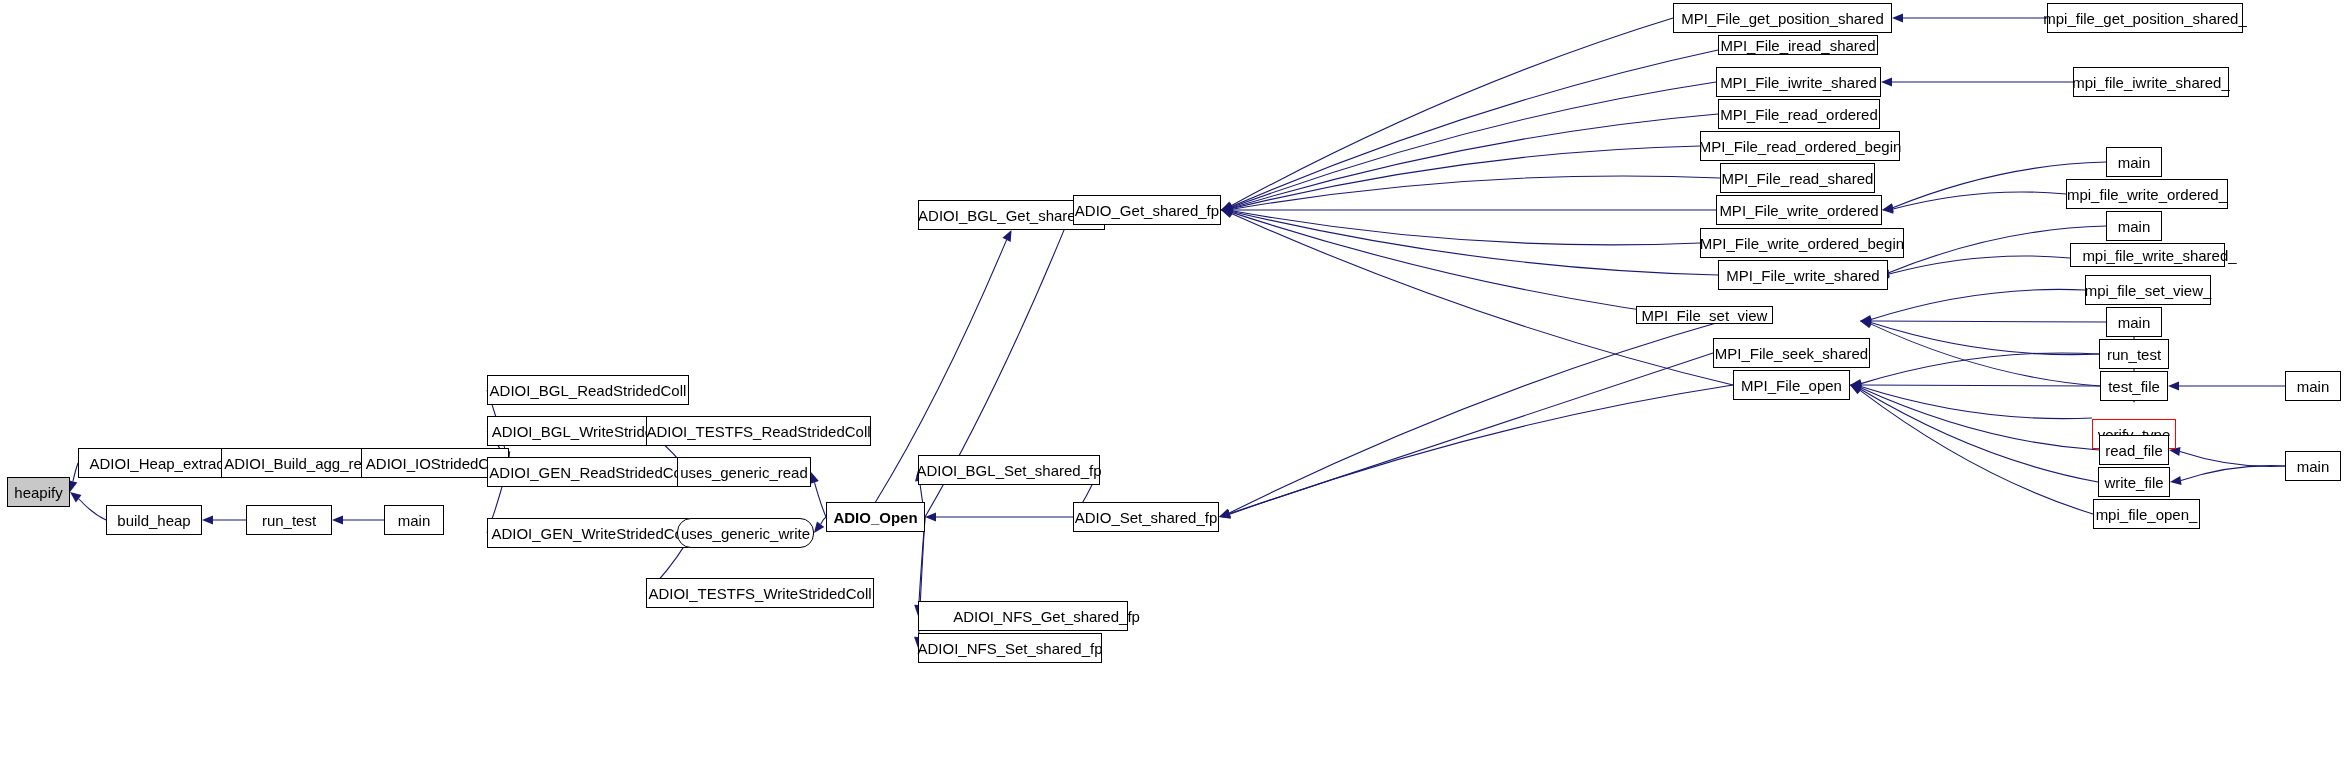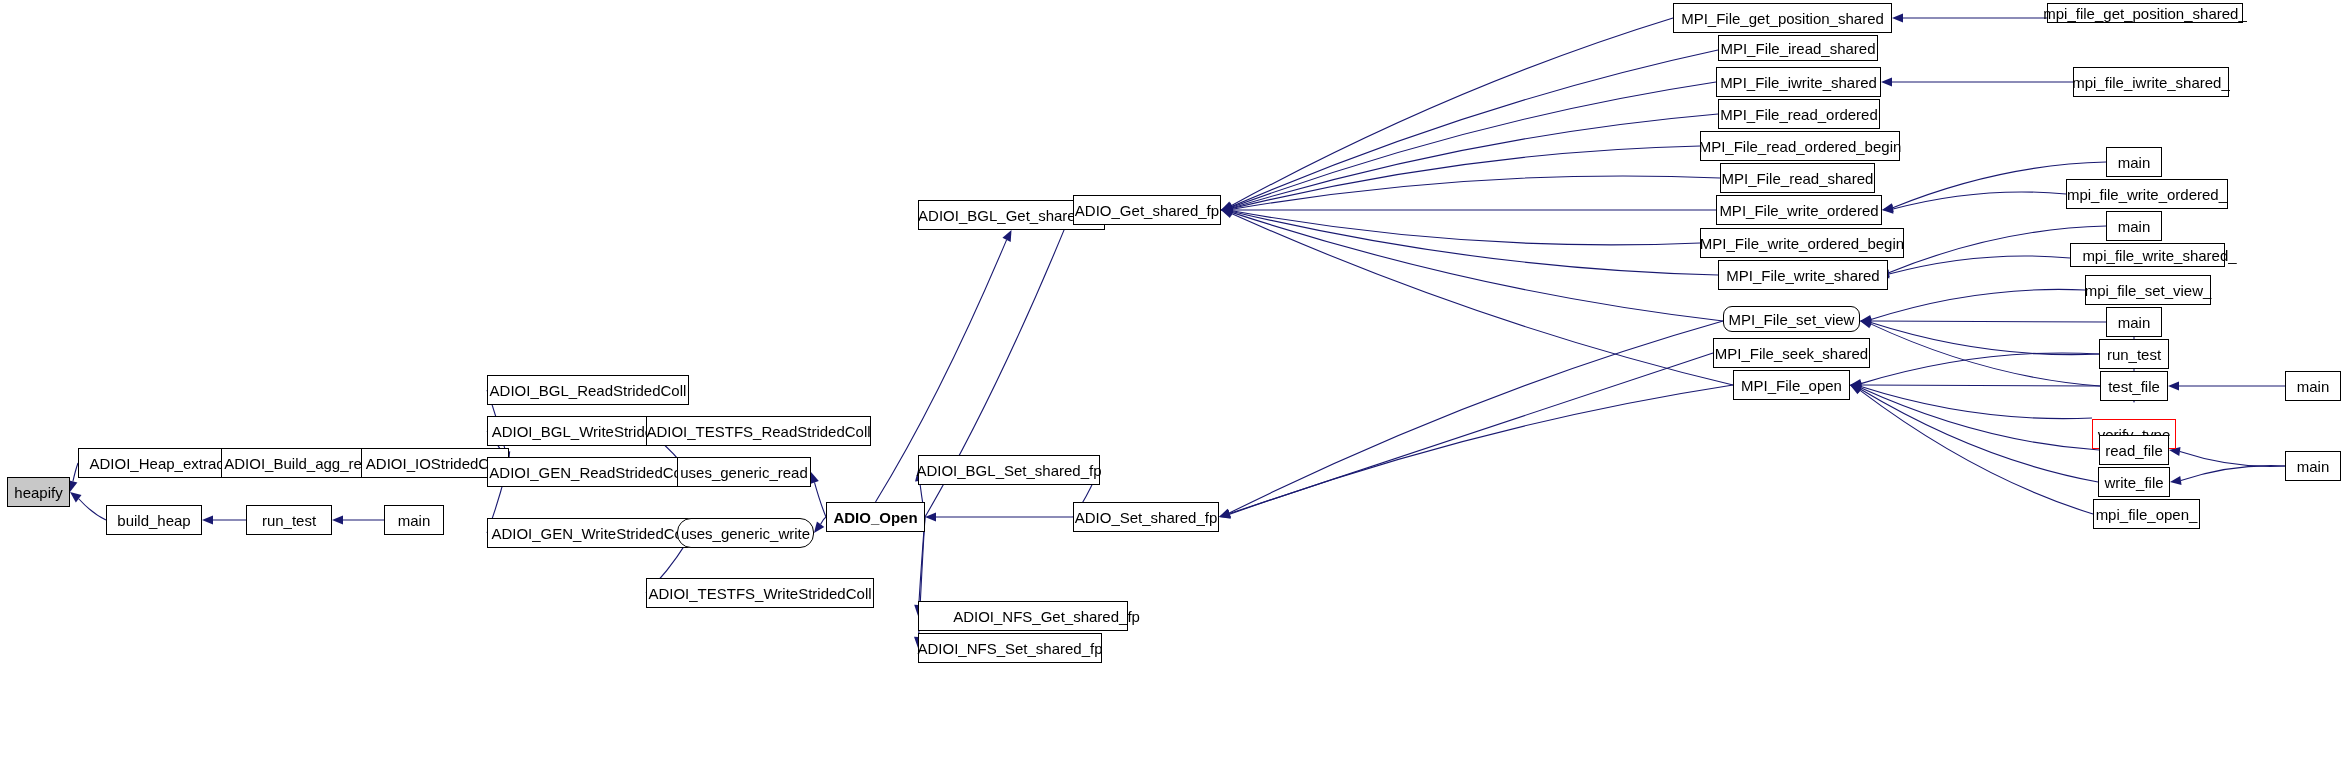--- a/index.html
+++ b/index.html
@@ -222,21 +222,21 @@
       </div>
       <div class="node" style="left: 1073px; top: 195px; width: 148px; height: 30px;">
         <span>ADIO_Get_shared_fp</span>
       </div>
       <div class="node" style="left: 1073px; top: 502px; width: 146px; height: 30px;">
         <span>ADIO_Set_shared_fp</span>
       </div>
       <div class="node" style="left: 1673px; top: 3px; width: 219px; height: 30px;">
         <span>MPI_File_get_position_shared</span>
       </div>
-      <div class="node" style="left: 1718px; top: 35px; width: 160px; height: 26px;">
+      <div class="node" style="left: 1718px; top: 35px; width: 160px; height: 20px;">
         <span>MPI_File_iread_shared</span>
       </div>
       <div class="node" style="left: 1716px; top: 67px; width: 165px; height: 30px;">
         <span>MPI_File_iwrite_shared</span>
       </div>
       <div class="node" style="left: 1718px; top: 99px; width: 162px; height: 30px;">
         <span>MPI_File_read_ordered</span>
       </div>
       <div class="node" style="left: 1700px; top: 131px; width: 200px; height: 30px;">
         <span>MPI_File_read_ordered_begin</span>
@@ -246,30 +246,30 @@
       </div>
       <div class="node" style="left: 1716px; top: 195px; width: 166px; height: 30px;">
         <span>MPI_File_write_ordered</span>
       </div>
       <div class="node" style="left: 1700px; top: 228px; width: 204px; height: 30px;">
         <span>MPI_File_write_ordered_begin</span>
       </div>
       <div class="node" style="left: 1718px; top: 260px; width: 170px; height: 30px;">
         <span>MPI_File_write_shared</span>
       </div>
-      <div class="node" style="left: 1723px; top: 306px; width: 137px; height: 26px; border-radius: 9px;">
+      <div class="node" style="left: 1636px; top: 306px; width: 137px; height: 18px;">
         <span>MPI_File_set_view</span>
       </div>
       <div class="node" style="left: 1713px; top: 338px; width: 157px; height: 30px;">
         <span>MPI_File_seek_shared</span>
       </div>
       <div class="node" style="left: 1733px; top: 370px; width: 117px; height: 30px;">
         <span>MPI_File_open</span>
       </div>
-      <div class="node" style="left: 2047px; top: 3px; width: 196px; height: 20px;">
+      <div class="node" style="left: 2047px; top: 3px; width: 196px; height: 30px;">
         <span>mpi_file_get_position_shared_</span>
       </div>
       <div class="node" style="left: 2073px; top: 67px; width: 156px; height: 30px;">
         <span>mpi_file_iwrite_shared_</span>
       </div>
       <div class="node" style="left: 2106px; top: 147px; width: 56px; height: 30px;">
         <span>main</span>
       </div>
       <div class="node" style="left: 2066px; top: 179px; width: 162px; height: 30px;">
         <span>mpi_file_write_ordered_</span>

